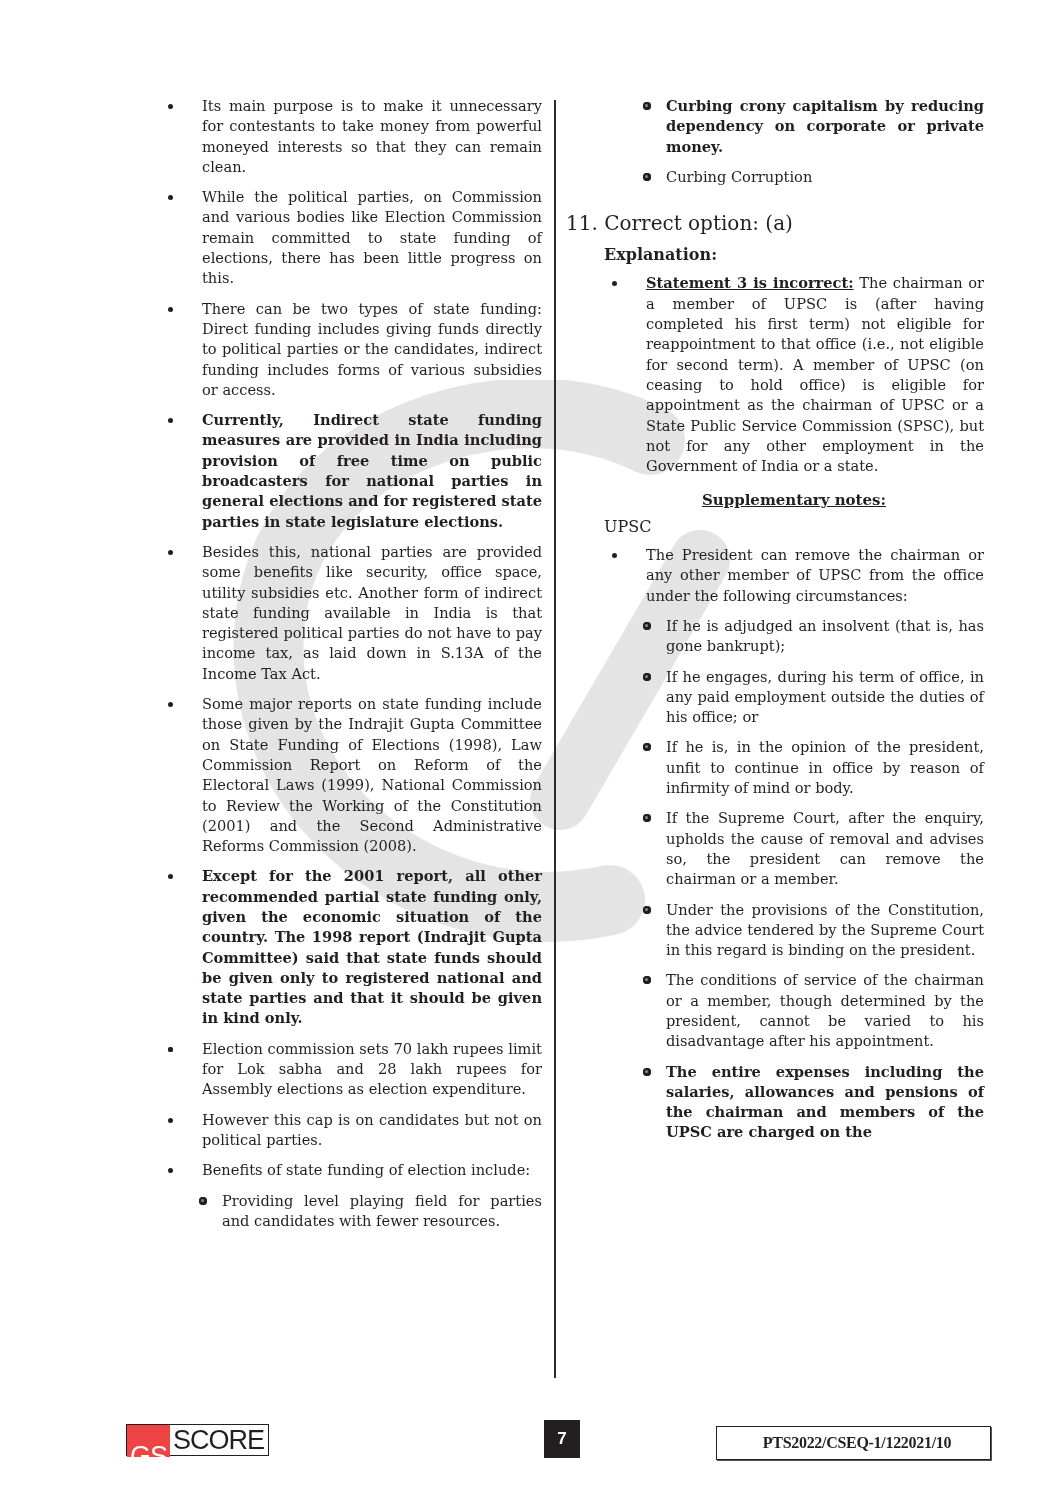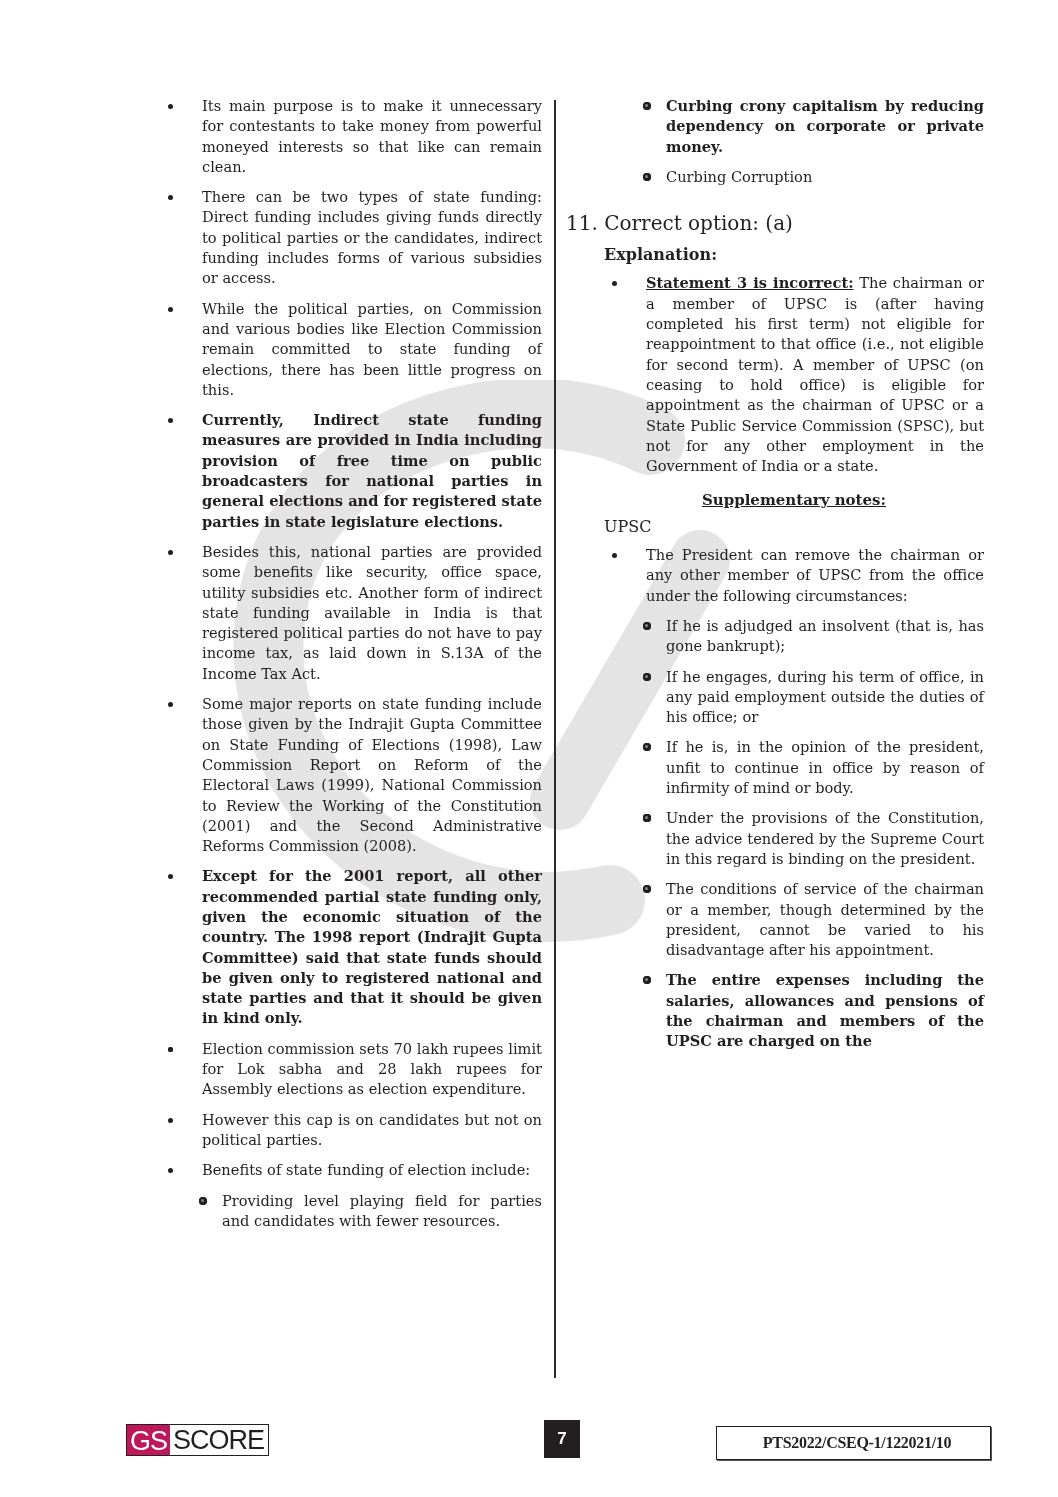--- a/index.html
+++ b/index.html
@@ -27,21 +27,21 @@
   .q-heading { font-size: 20px; font-weight: normal; margin: 22px 0 8px 0; line-height: 28px; }
   .expl { font-size: 16px; font-weight: bold; margin: 0 0 8px 38px; }
   .right-block { margin-left: 38px; }
   .u { text-decoration: underline; font-weight: bold; }
   .supp { font-size: 15px; margin: 14px 0 6px 38px; text-align: center; }
   .upsc { font-size: 16px; font-weight: normal; margin: 4px 0 8px 38px; }
   .footer-logo {
     position: absolute; left: 126px; top: 1424px; height: 30px; display: flex; border: 1.5px solid #231f20;
     font-family: "Liberation Sans", sans-serif; font-size: 27px; line-height: 30px; letter-spacing: -1px;
   }
-  .footer-logo .gs { background: #be185d; color: #fff; padding: 1px 3px; }
+  .footer-logo .gs { background: #ef4444; color: #fff; padding: 16px 3px; }
   .footer-logo .score { background: #fff; color: #231f20; padding: 0 4px 0 3px; }
   .page-num {
     position: absolute; left: 544px; top: 1420px; width: 36px; height: 38px; background: #231f20; color: #fff;
     font-family: "Liberation Sans", sans-serif; font-weight: bold; font-size: 17px; display: flex; align-items: center; justify-content: center;
   }
   .code-box {
     position: absolute; left: 716px; top: 1426px; width: 266px; height: 32px; border: 1.5px solid #231f20;
     box-shadow: 1px 1px 0 #555; display: flex; align-items: center; justify-content: center;
     font-family: "Liberation Serif", serif; font-weight: bold; font-size: 16px; letter-spacing: -0.3px; padding-left: 7px;
   }
@@ -51,23 +51,23 @@
 
 <svg class="watermark" viewBox="0 0 560 620">
   <path d="M420 60 C 280 -10, 60 60, 40 240 C 20 420, 200 560, 380 520" fill="none" stroke="#000" stroke-width="70" stroke-linecap="round"></path>
   <path d="M470 180 L 330 420" stroke="#000" stroke-width="60" stroke-linecap="round"></path>
 </svg>
 
 <div class="divider"></div>
 
 <div class="col col-left">
   <ul id="left-bullets">
-      <li class="b1"><span class="dot"></span><span>Its main purpose is to make it unnecessary for contestants to take money from powerful moneyed interests so that like can remain clean.</span></li>
+      <li class="b1"><span class="dot"></span><span>Its main purpose is to make it unnecessary for contestants to take money from powerful moneyed interests so that they can remain clean.</span></li>
+      <li class="b1"><span class="dot"></span><span>While the political parties, on Commission and various bodies like Election Commission remain committed to state funding of elections, there has been little progress on this.</span></li>
       <li class="b1"><span class="dot"></span><span>There can be two types of state funding: Direct funding includes giving funds directly to political parties or the candidates, indirect funding includes forms of various subsidies or access.</span></li>
-      <li class="b1"><span class="dot"></span><span>While the political parties, on Commission and various bodies like Election Commission remain committed to state funding of elections, there has been little progress on this.</span></li>
       <li class="b1"><span class="dot"></span><span class="bold">Currently, Indirect state funding measures are provided in India including provision of free time on public broadcasters for national parties in general elections and for registered state parties in  state legislature elections.</span></li>
       <li class="b1"><span class="dot"></span><span>Besides this, national parties are provided some benefits like security, office space, utility subsidies etc. Another form of indirect state funding available in India is that registered political parties do not have to pay income tax, as laid down in S.13A of the Income Tax Act.</span></li>
       <li class="b1"><span class="dot"></span><span>Some major reports on state funding include those given by the Indrajit Gupta Committee on State Funding of Elections (1998), Law Commission Report on Reform of the Electoral Laws (1999), National Commission to Review the Working of the Constitution (2001) and the Second Administrative Reforms Commission (2008).</span></li>
       <li class="b1"><span class="dot"></span><span class="bold">Except for the 2001 report, all other recommended partial state funding only, given the economic situation of the country. The 1998 report (Indrajit Gupta Committee) said that state funds should be given only to registered national and state parties and that it should be given in kind only.</span></li>
       <li class="b1"><span class="dot"></span></li>
       <li class="b1"><span class="dot"></span><span>Election commission sets 70 lakh rupees limit for Lok sabha and 28 lakh rupees for Assembly elections as election expenditure.</span></li>
       <li class="b1"><span class="dot"></span><span>However this cap is on candidates but not on political parties.</span></li>
       <li class="b1"><span class="dot"></span><span>Benefits of state funding of election include:</span><ul class="sub" style="margin-left: -6px;">
           <li class="b2"><span class="dot2"></span><span>Providing level playing field for parties and candidates with fewer resources.</span></li>
         </ul></li>
@@ -90,21 +90,21 @@
   <div class="supp u">Supplementary notes:</div>
   <div class="upsc">UPSC</div>
   <ul class="right-block">
     <li class="b1">
       <span class="dot"></span>
       <span>The President can remove the chairman or any other member of UPSC from the office under the following circumstances:</span>
       <ul class="sub" id="upsc-sub" style="margin-left:-6px">
           <li class="b2"><span class="dot2"></span><span>If he is adjudged an insolvent (that is, has gone bankrupt);</span></li>
           <li class="b2"><span class="dot2"></span><span>If he engages, during his term of office, in any paid employment outside the duties of his office; or</span></li>
           <li class="b2"><span class="dot2"></span><span>If he is, in the opinion of the president, unfit to continue in office by reason of infirmity of mind or body.</span></li>
-          <li class="b2"><span class="dot2"></span></li>
+          <li class="b2"><span class="dot2"></span><span>If the Supreme Court, after the enquiry, upholds the cause of removal and advises so, the president can remove the chairman or a member.</span></li>
           <li class="b2"><span class="dot2"></span><span>Under the provisions of the Constitution, the advice tendered by the Supreme Court in this regard is binding on the president.</span></li>
           <li class="b2"><span class="dot2"></span><span>The conditions of service of the chairman or a member, though determined by the president, cannot be varied to his disadvantage after his appointment.</span></li>
           <li class="b2"><span class="dot2"></span><span class="bold">The entire expenses including the salaries, allowances and pensions of the chairman and members of the UPSC are charged on the</span></li>
         </ul>
     </li>
   </ul>
 </div>
 
 <div class="footer-logo">
   <span class="gs">GS</span>

